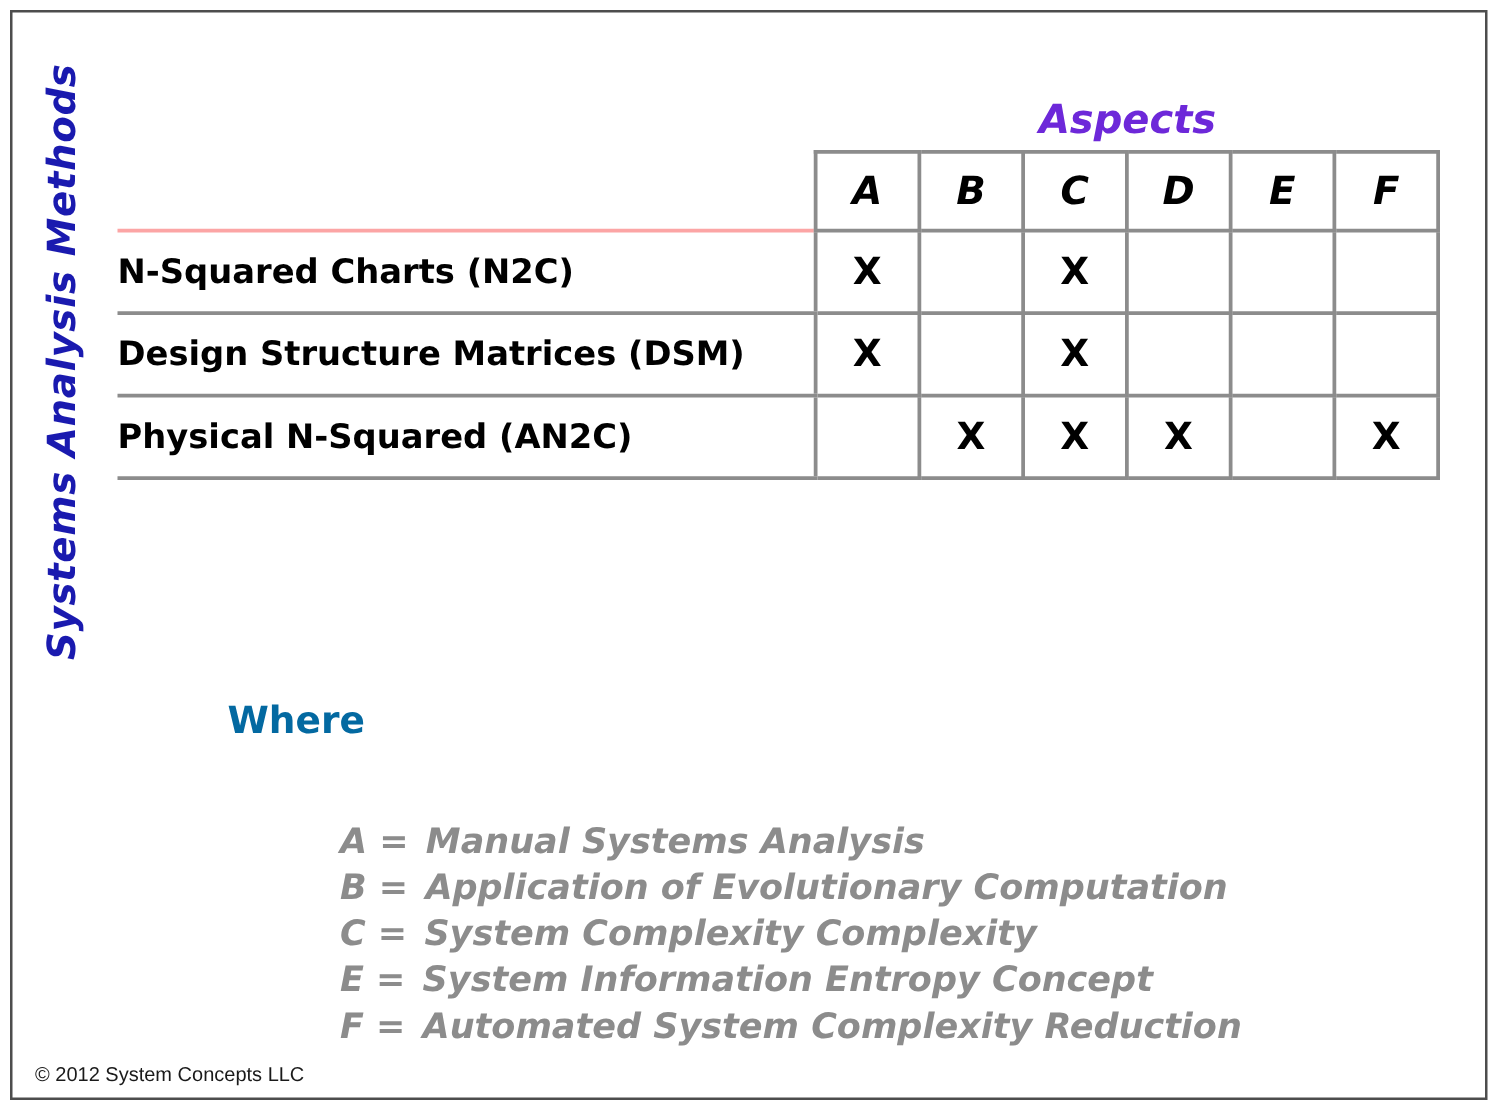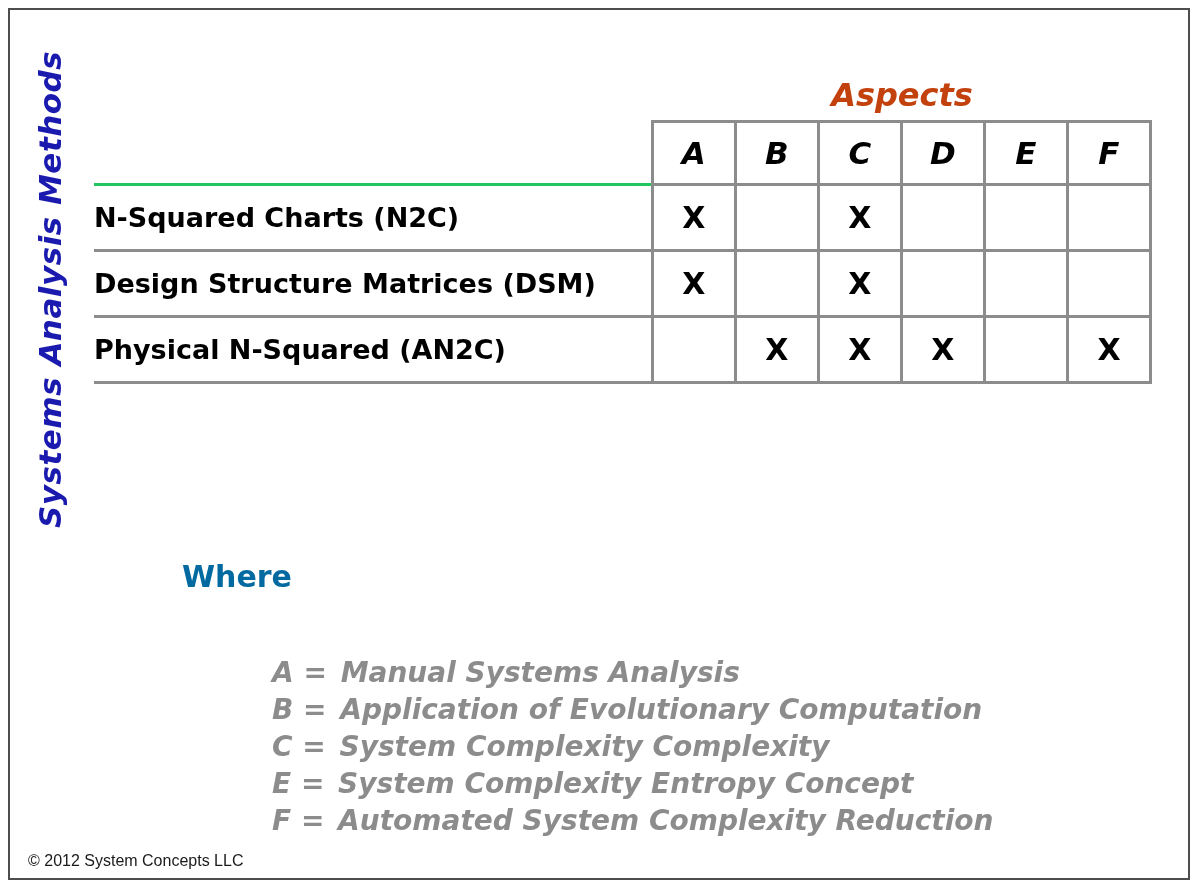--- a/index.html
+++ b/index.html
@@ -44,21 +44,21 @@
     white-space: nowrap;
   }
 
   
   #aspects-title {
     position: absolute;
     left: 642px;
     top: 66px;
     width: 500px;
     text-align: center;
-    color: #c2410c;
+    color: #6d28d9;
     font-family: "DejaVu Sans", sans-serif;
     font-weight: bold;
     font-style: italic;
     font-size: 32px;
   }
 
   
   #matrix {
     position: absolute;
     left: 84px;
@@ -70,21 +70,21 @@
   #matrix td, #matrix th {
     padding: 0;
     margin: 0;
   }
 
   col.label-col { width: 558px; }
   col.aspect-col { width: 83px; }
 
   .rowlabel {
     height: 63px;
-    border-top: 3px solid #22c55e;
+    border-top: 3px solid #fca5a5;
     border-bottom: 3px solid #8c8c8c;
     text-align: left;
     vertical-align: middle;
     font-family: "DejaVu Sans", sans-serif;
     font-weight: bold;
     font-style: normal;
     font-size: 27px;
     color: #000000;
     padding-left: 8px;
     white-space: nowrap;
@@ -229,21 +229,21 @@
     <div class="legend-line">
       <span class="legend-key">B =</span>
       <span>Application of Evolutionary Computation</span>
     </div>
     <div class="legend-line">
       <span class="legend-key">C =</span>
       <span>System Complexity Complexity</span>
     </div>
     <div class="legend-line">
       <span class="legend-key">E =</span>
-      <span>System Complexity Entropy Concept</span>
+      <span>System Information Entropy Concept</span>
     </div>
     <div class="legend-line">
       <span class="legend-key">F =</span>
       <span>Automated System Complexity Reduction</span>
     </div>
   </div>
 
   <div id="footer">© 2012 System Concepts LLC</div>
 
 </div>

